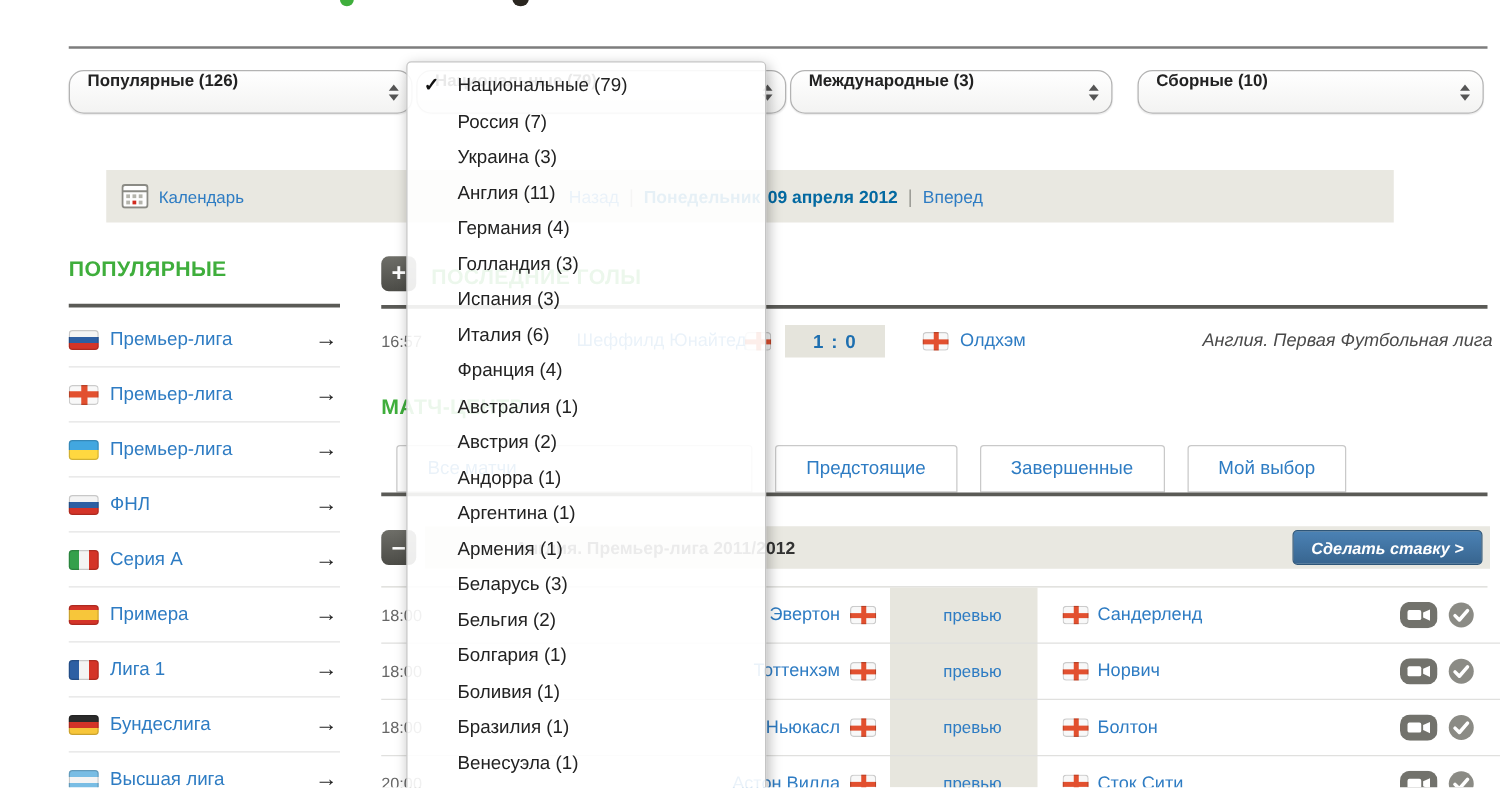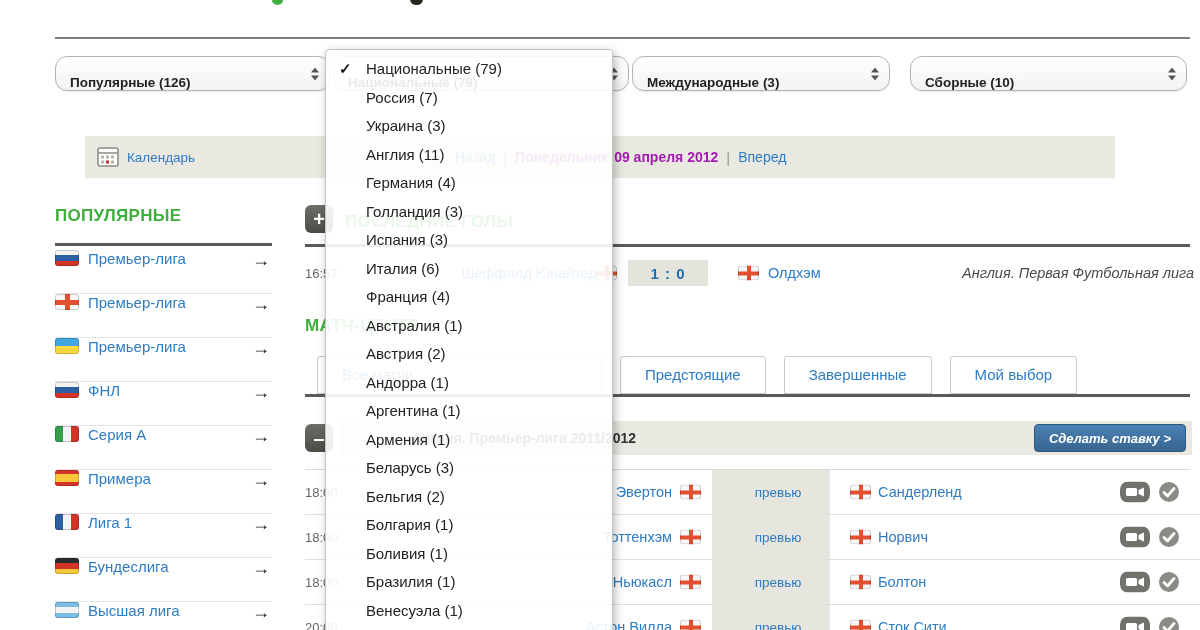--- a/index.html
+++ b/index.html
@@ -8,39 +8,39 @@
   .abs{position:absolute;}
 
   
   .logo-dot-green{left:272px;top:-5px;width:11px;height:10px;border-radius:50%;background:#3fae3c;}
   .logo-dot-dark{left:410px;top:-6px;width:13px;height:11px;border-radius:50%;background:#2a2620;}
   .top-hairline{left:55px;top:37px;width:1135px;height:2px;background:#7d7d7d;}
 
   
   .select{height:35px;background:linear-gradient(#ffffff,#f3f3f2);border:1px solid #b3b3b3;
           border-radius:12px;box-sizing:border-box;box-shadow:0 1px 1px rgba(0,0,0,0.08);
-          display:flex;align-items:flex-end;padding:0 30px 0 14px;}
+          display:flex;align-items:flex-start;padding:0 30px 0 14px;}
   .select .sel-label{font-size:13.5px;font-weight:bold;color:#222;white-space:nowrap;overflow:hidden;}
   .stepper{position:absolute;right:10px;top:50%;transform:translateY(-50%);display:flex;flex-direction:column;align-items:center;}
   .stepper .tri-up{width:0;height:0;border-left:4px solid transparent;border-right:4px solid transparent;border-bottom:5px solid #555;margin-bottom:3px;}
   .stepper .tri-down{width:0;height:0;border-left:4px solid transparent;border-right:4px solid transparent;border-top:5px solid #555;}
   #select-popular{left:55px;top:56px;width:275px;}
   #select-national{left:333px;top:56px;width:296px;}
   #select-international{left:632px;top:56px;width:258px;}
   #select-teams{left:910px;top:56px;width:277px;}
 
   a.link{color:#2e7cc3;text-decoration:none;cursor:pointer;}
 
   
   #calendar-bar{left:85px;top:136px;width:1030px;height:42px;background:#e9e8e1;}
   #calendar-bar .cal-inner{position:absolute;left:12px;top:0;height:42px;display:flex;align-items:center;}
   #calendar-label{font-size:13.5px;margin-left:8px;}
   #cal-nav{position:absolute;left:370px;top:0;height:42px;display:flex;align-items:center;font-size:14px;white-space:nowrap;}
   #cal-nav .sep{color:#9a9a93;margin:0 8px;font-size:15px;}
-  #cal-nav .date-strong{font-weight:bold;color:#a21caf;}
+  #cal-nav .date-strong{font-weight:bold;color:#0369a1;}
 
   
   .toggle-btn{width:28px;height:28px;border-radius:6px;background:linear-gradient(#6e6e68,#4c4c47);
               color:#fff;font-size:20px;font-weight:bold;display:flex;align-items:center;justify-content:center;line-height:1;}
   #goals-toggle{left:305px;top:205px;}
   #league-toggle{left:305px;top:424px;}
   .green-heading{font-size:17px;font-weight:bold;color:#3fae3c;letter-spacing:0.3px;}
   #goals-title{left:345px;top:212px;}
   #mc-title{left:305px;top:316px;}
   .dark-line{height:3px;background:#5a5a56;}
@@ -99,21 +99,21 @@
   .flag-de{background:linear-gradient(to bottom,#2b2b2b 0 33%,#d43428 33% 66%,#f7c63a 66%);}
   .flag-ar{background:linear-gradient(to bottom,#79bde4 0 33%,#f4f4f4 33% 66%,#79bde4 66%);}
   .flag-en{background-color:#f8f8f8;background-image:linear-gradient(#e2502f,#e2502f),linear-gradient(#e2502f,#e2502f);
            background-size:100% 5px,5px 100%;background-position:center center;background-repeat:no-repeat;}
   .mflag.flag-en{background-size:100% 4px,4px 100%;}
 
   
   #sidebar-title{left:55px;top:206px;}
   #sidebar-line{left:55px;top:243px;width:217px;}
   #sidebar-list{left:55px;top:250px;width:217px;}
-  .side-item{position:relative;height:43px;display:flex;align-items:flex-start;border-bottom:1px solid #e3e3e3;}
+  .side-item{position:relative;height:43px;display:flex;align-items:center;border-bottom:1px solid #e3e3e3;}
   .side-item:last-child{border-bottom:none;}
   .side-label{font-size:15px;}
   .side-arrow{position:absolute;right:2px;color:#1c1c1c;font-size:18px;font-weight:bold;}
 
   
   #dropdown-panel{left:325px;top:49px;width:288px;height:600px;box-sizing:border-box;
                   background:rgba(255,255,255,0.9);border:1px solid #c4c4c4;border-radius:4px;
                   box-shadow:2px 3px 10px rgba(0,0,0,0.28);padding-top:5px;z-index:10;}
   .dd-item{position:relative;height:28.5px;line-height:28.5px;padding-left:40px;font-size:15px;color:#222;white-space:nowrap;}
   .dd-check{position:absolute;left:13px;width:22px;font-weight:bold;color:#111;}

